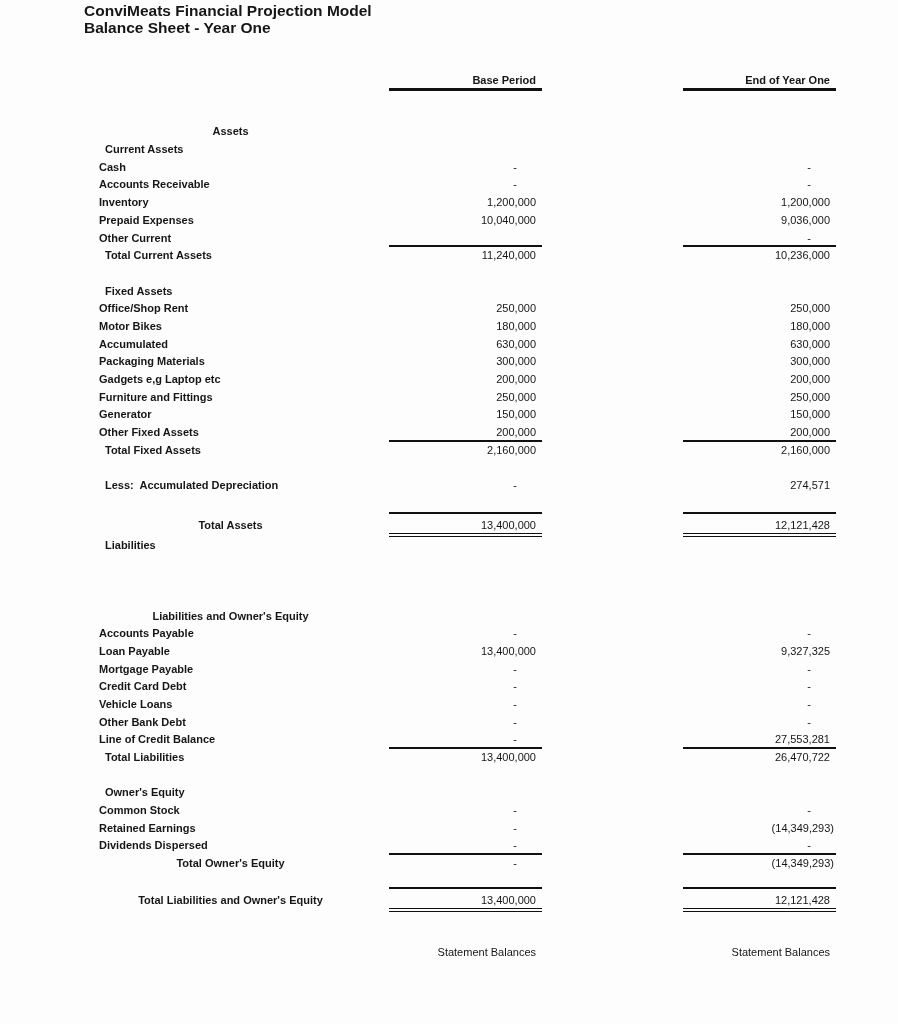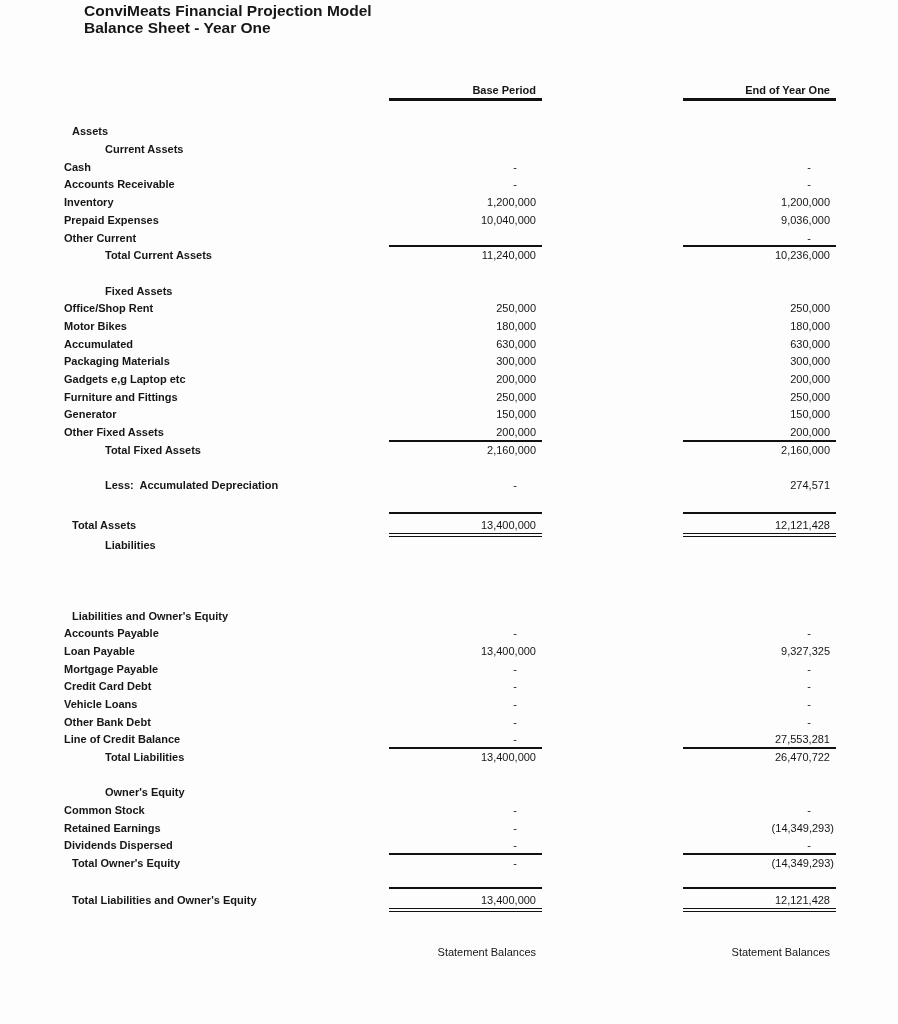--- a/index.html
+++ b/index.html
@@ -41,30 +41,29 @@
   }
   .c-num {
     width: 153px;
     box-sizing: border-box;
     text-align: right;
     padding-right: 6px;
     font-weight: normal;
     white-space: nowrap;
   }
   .c-gap { width: 141px; }
-  .ind0 { padding-left: 72px; }
+  .ind0 { padding-left: 72px; text-align: center; }
   .ind1 { padding-left: 105px; }
-  .ind2 { padding-left: 64px; }
+  .ind2 { padding-left: 99px; }
   
   .colheads {
     position: absolute;
-    top: 81px;
+    top: 72px;
     left: 0;
     height: 20px;
-    align-items: center;
   }
   .colheads .c-num {
     font-weight: bold;
     border-bottom: 3px solid #111;
     height: 19px;
     line-height: 16px;
   }
   
   .rows {
     position: absolute;

